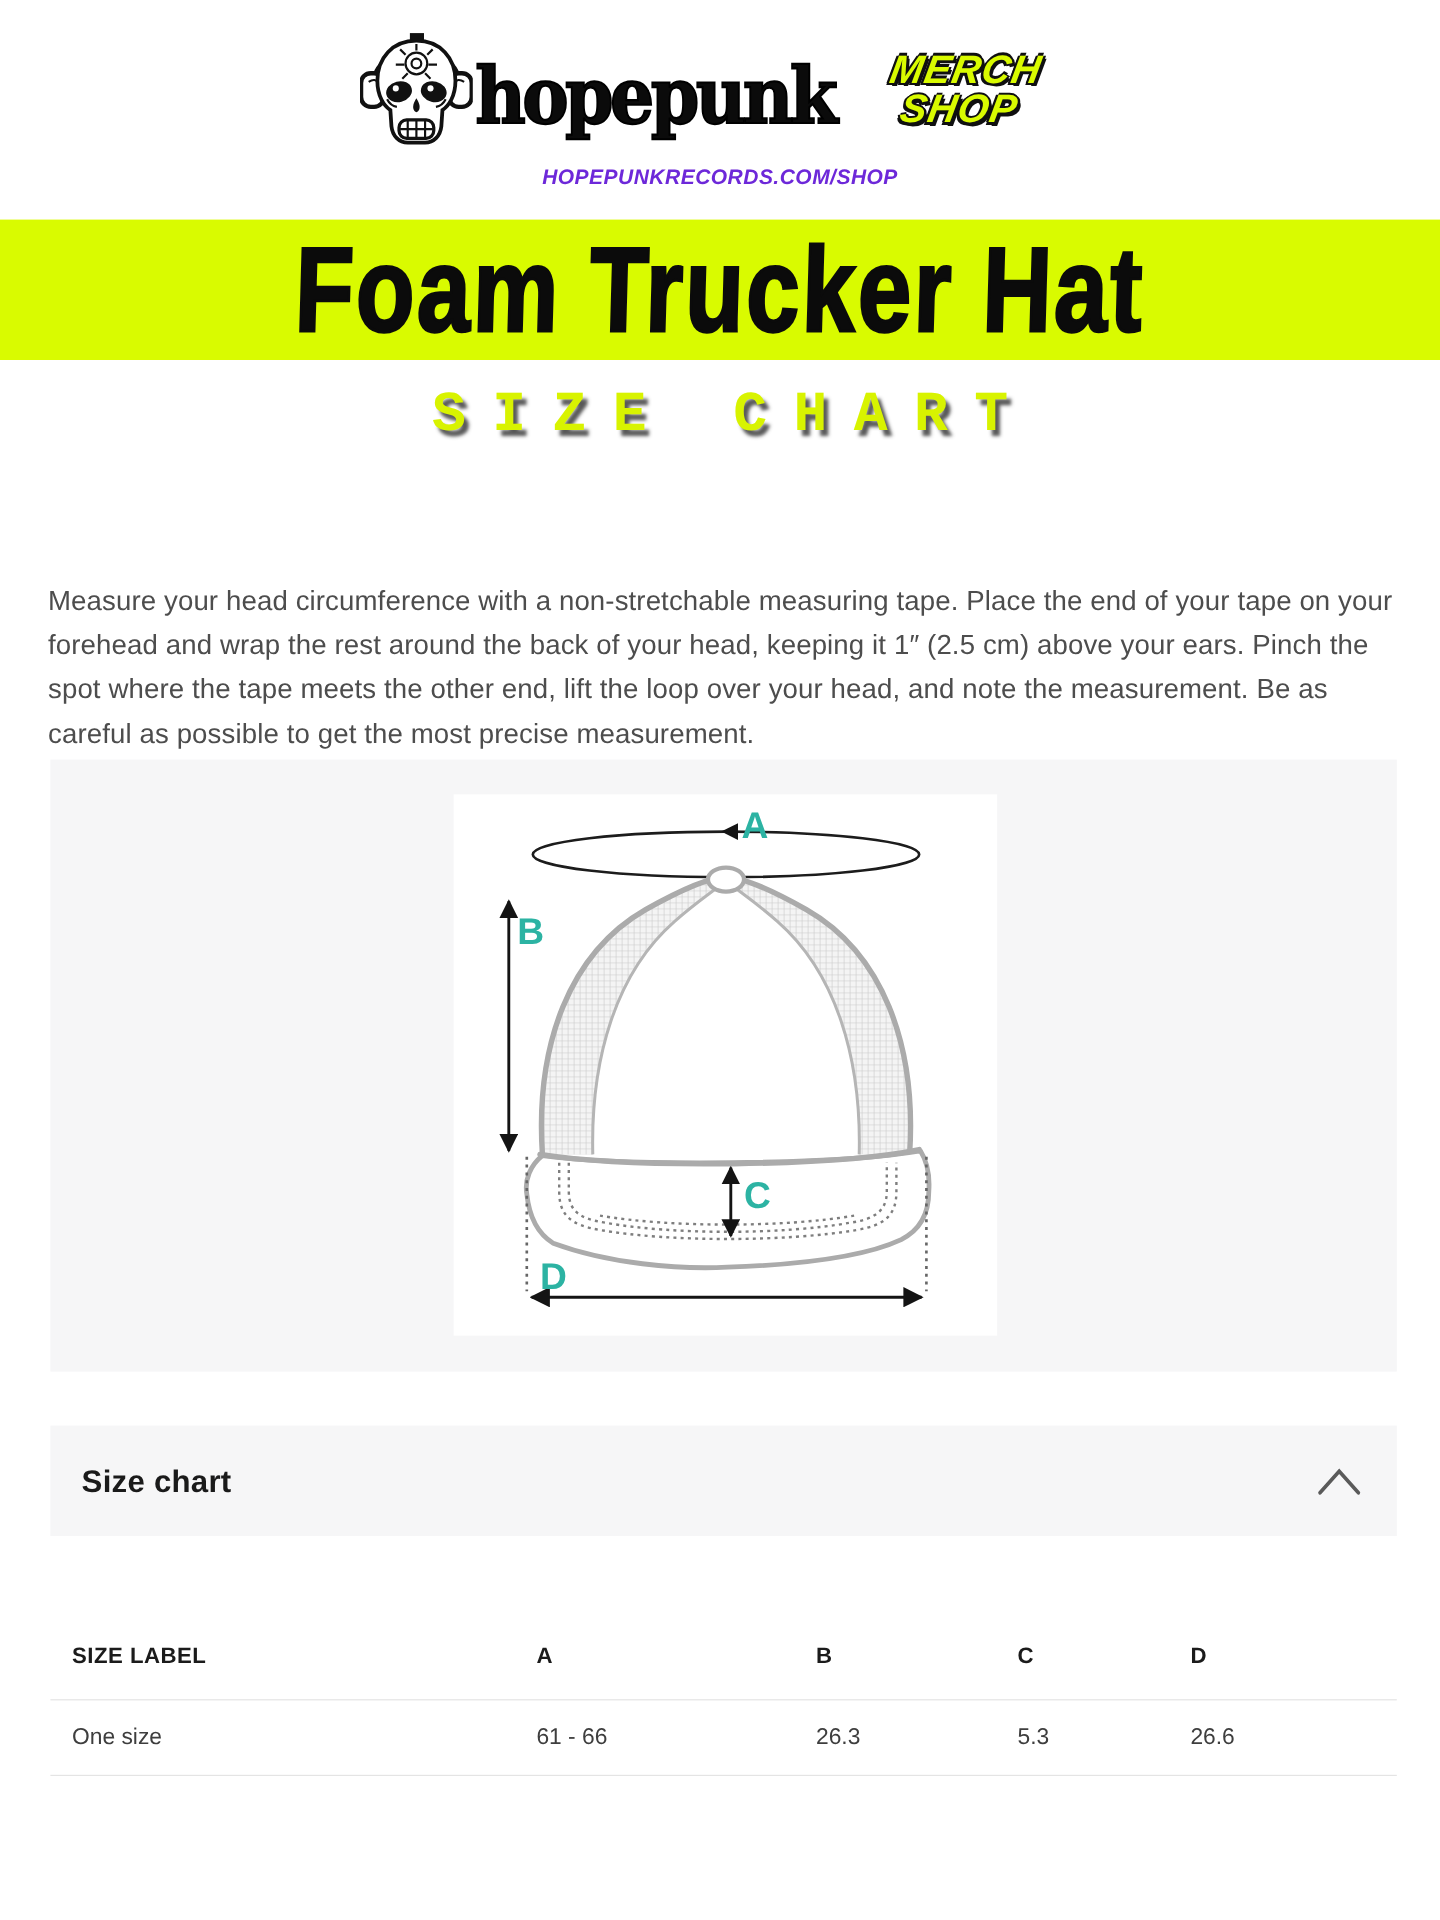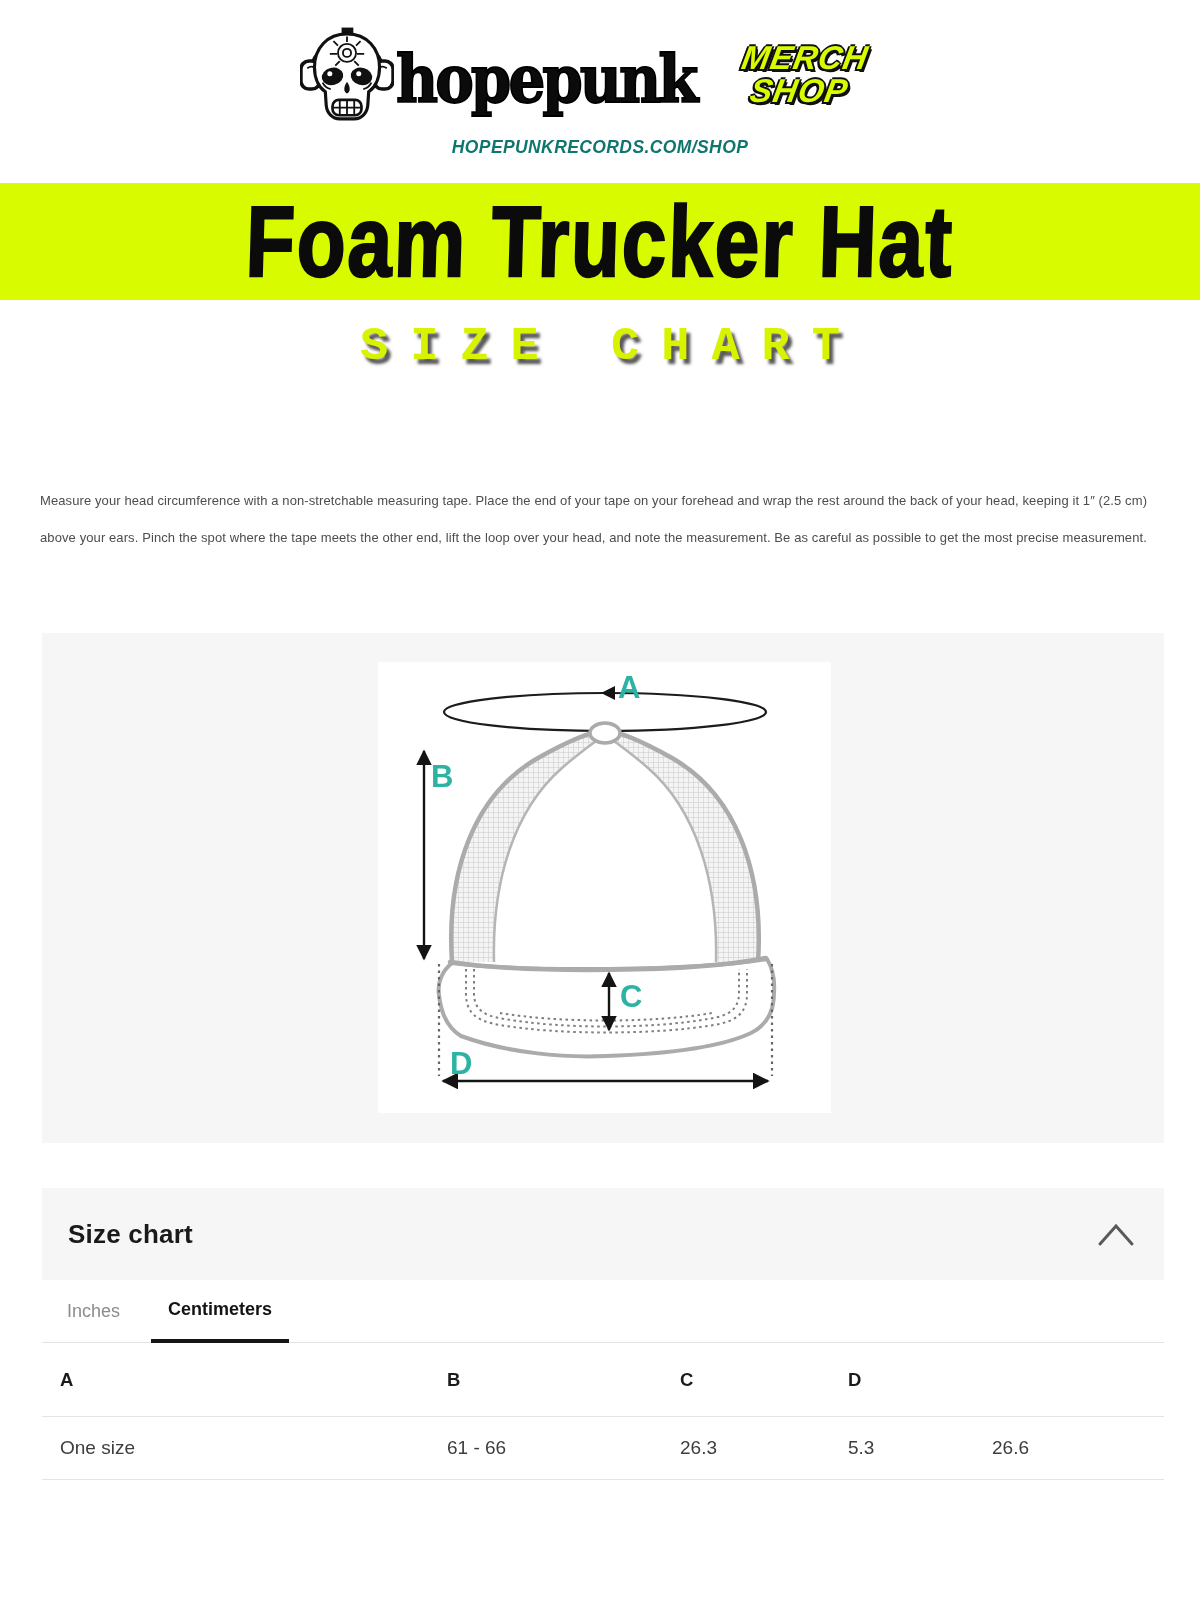--- a/index.html
+++ b/index.html
@@ -21,21 +21,21 @@
   }
   .brand-tagline {
     margin-top:-12px; margin-left:10px;
     font-style:italic; font-weight:900; font-size:33px; line-height:1;
     letter-spacing:1px; color:#d9fb00; transform:skewX(-10deg);
     text-shadow:2px 0 0 #101010, -2px 0 0 #101010, 0 2px 0 #101010, 0 -2px 0 #101010,
                 3px 3px 0 #101010, -2px 2px 0 #101010;
   }
   .brand-url {
     margin-top:3px; font-style:italic; font-weight:700; font-size:17.5px;
-    letter-spacing:0.4px; color:#0f766e;
+    letter-spacing:0.4px; color:#6d28d9;
   }
   
   .banner {
     position:absolute; top:183px; left:0; width:1200px; height:117px;
     background:#d9fb00; display:flex; align-items:center; justify-content:center;
   }
   .banner-title {
     font-weight:900; font-size:80px; line-height:1; color:#0b0b0b;
     letter-spacing:2px; transform:scaleY(1.25) skewX(-2deg);
     -webkit-text-stroke:2px #0b0b0b;
@@ -44,21 +44,21 @@
   .subtitle-wrap { position:absolute; top:320px; left:0; width:1200px; text-align:center; }
   .subtitle {
     display:inline-block;
     font-family:"Liberation Mono", monospace; font-weight:700; font-size:47px;
     letter-spacing:22px; text-indent:22px; color:#d8f300;
     text-shadow:4px 5px 3px rgba(70,70,70,0.9);
   }
   
   .instructions {
     position:absolute; top:482px; left:40px; width:1124px;
-    font-size:13px; line-height:37px; color:#4d4d4d; letter-spacing:0.1px;
+    font-size:23px; line-height:37px; color:#4d4d4d; letter-spacing:0.1px;
   }
   
   .diagram-panel { position:absolute; top:633px; left:42px; width:1122px; height:510px; background:#f6f6f7; }
   .diagram-box { position:absolute; top:29px; left:336px; width:453px; height:451px; background:#fff; }
   .diagram-box svg { display:block; width:453px; height:451px; }
   .measure-letter { font-family:"Liberation Sans", sans-serif; font-weight:bold; font-size:31px; fill:#2cb3a3; }
   
   .section-bar {
     position:absolute; top:1188px; left:42px; width:1122px; height:92px;
     background:#f6f6f7; display:flex; align-items:center; justify-content:space-between;
@@ -184,27 +184,24 @@
     </div>
   </div>
 
   <div class="section-bar">
     <div class="section-title">Size chart</div>
     <svg class="chevron" viewBox="0 0 40 28">
       <polyline points="4,24 20,6 36,24" fill="none" stroke="#5a5a5a" stroke-width="3" stroke-linecap="round"></polyline>
     </svg>
   </div>
 
-  <div class="tabs">
-    <div class="tab">Inches</div>
-    <div class="tab active">Centimeters</div>
-  </div>
 
   <div class="size-table">
     <div class="t-row head">
+      <div>SIZE LABEL</div>
       <div>A</div>
       <div>B</div>
       <div>C</div>
       <div>D</div>
     </div>
     <div class="t-row body">
       <div>One size</div>
       <div>61 - 66</div>
       <div>26.3</div>
       <div>5.3</div>

